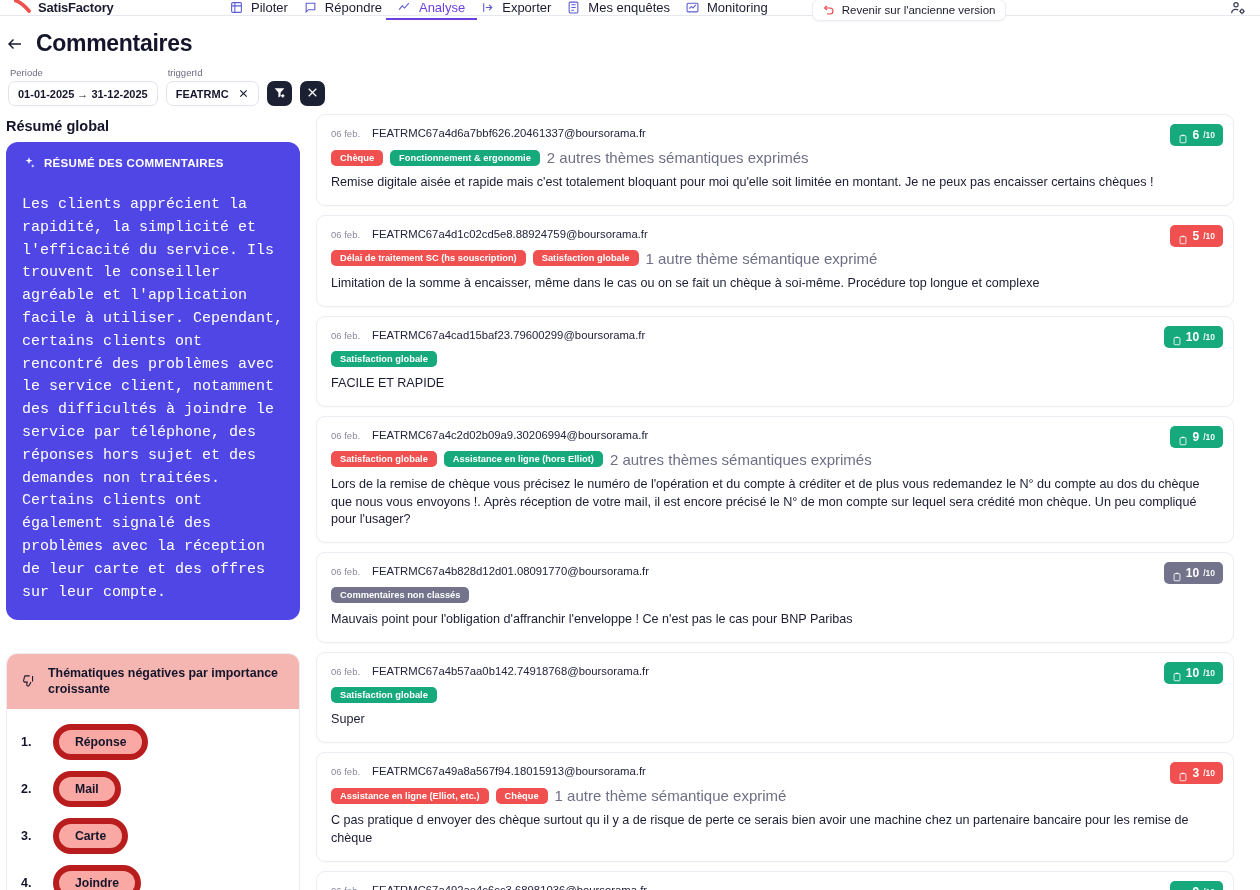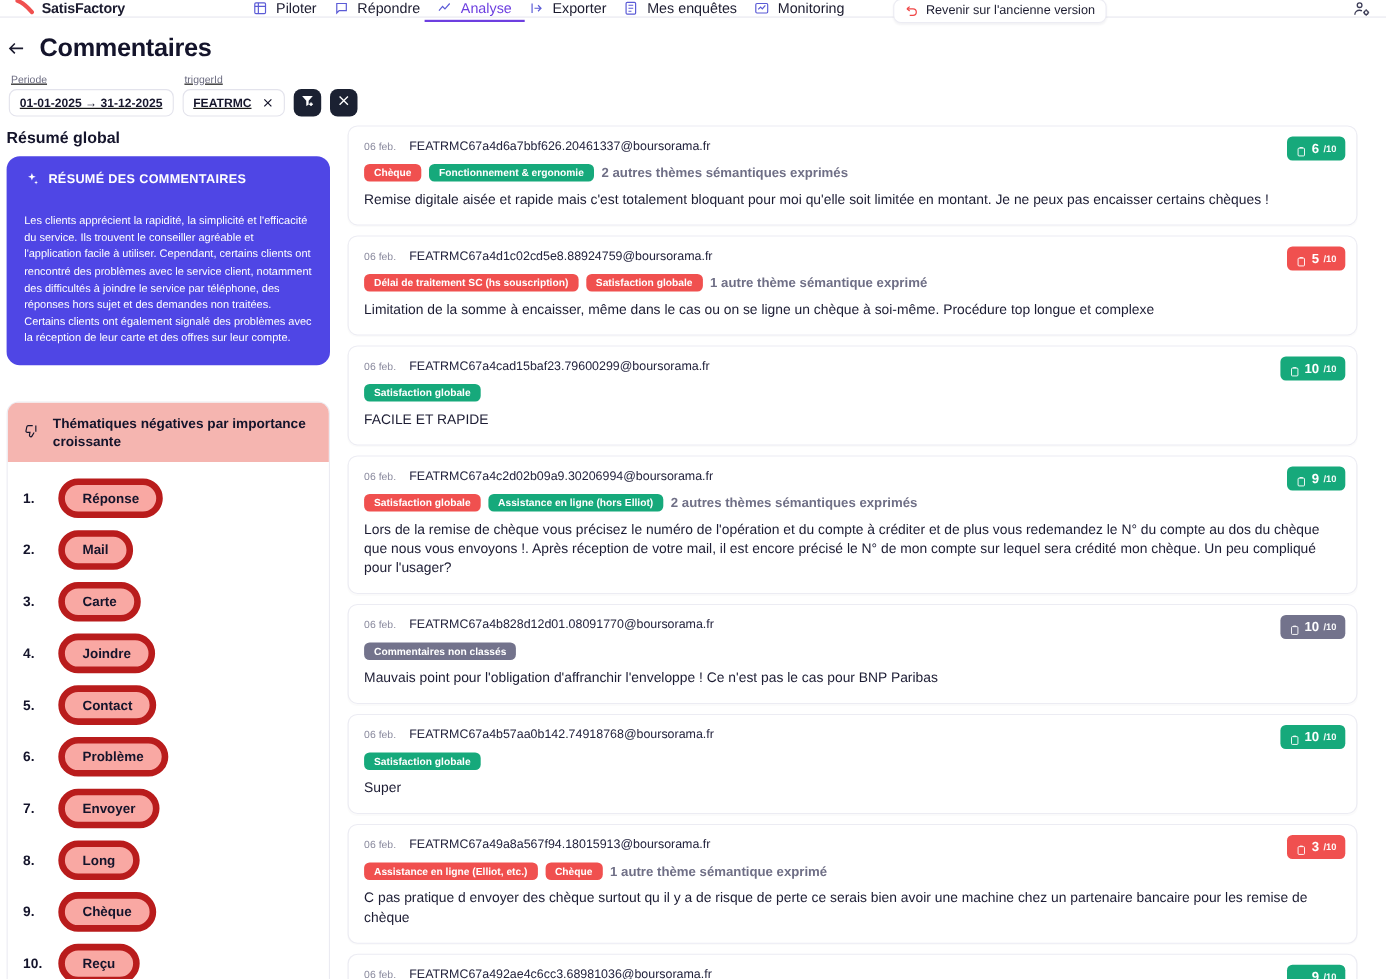--- a/index.html
+++ b/index.html
@@ -48,21 +48,21 @@
   .revert-btn .ic{ color:#f04646; width:12px;height:12px;}
   .nav-right{ margin-left:auto; display:flex; align-items:center; gap:10px;}
   .nav-right .ic{ width:16px;height:16px;color:#3d3d57; cursor:pointer;}
 
   
   .pagehead{ padding:14px 0 0 6px; }
   .titlerow{ display:flex; align-items:center; gap:12px;}
   .backarrow{ width:18px;height:18px;color:#1b1b2f;cursor:pointer;}
   .pagetitle{ font-size:23px; font-weight:700; color:#14142b; letter-spacing:-.3px;}
 
-  .filters{ display:flex; align-items:flex-end; gap:8px; margin-top:10px; padding-left:2px;text-decoration:underline;}
+  .filters{ display:flex; align-items:flex-end; gap:8px; margin-top:10px; padding-left:2px;}
   .fgroup{ display:flex; flex-direction:column; gap:3px;}
   .flabel{ font-size:9.5px; color:#6b6b80; padding-left:2px;}
   .fbox{
     border:1px solid #e3e3ec; border-radius:7px; background:#fff;
     height:25px; display:flex; align-items:center; padding:0 9px;
     font-size:11px; font-weight:700; color:#16162c; cursor:pointer;
   }
   .fbox.trig{ font-weight:600; gap:9px; }
   .fbox .xsm{ width:11px;height:11px;color:#16162c;}
   .iconbtn{
@@ -77,21 +77,21 @@
   .left{ width:294px; flex:0 0 294px;}
   .sectiontitle{ font-size:14.5px; font-weight:700; color:#14142b; margin:12px 0 8px 0;}
 
   .aicard{
     background:#4f46e5; border-radius:12px; color:#fff;
     padding:14px 16px 16px 16px;
   }
   .aihead{ display:flex; align-items:center; gap:8px; margin-bottom:24px;}
   .aihead .ic{ width:14px;height:14px;color:#fff;}
   .aihead .t{ font-size:11.5px; font-weight:700; letter-spacing:.3px;}
-  .aitext{ font-size:10px; line-height:1.52; }
+  .aitext{ font-size:15px; line-height:1.52;font-family:Liberation Mono, monospace; }
 
   .negcard{
     margin-top:33px;
     border:1px solid #ebebf2; border-radius:11px; overflow:hidden; background:#fff;
   }
   .neghead{
     background:#f5b5b0; padding:11px 14px;
     display:flex; align-items:center; gap:12px;
   }
   .neghead .ic{ width:15px;height:15px;color:#16162c; flex:0 0 auto;}
@@ -118,21 +118,21 @@
   .cdate{ font-size:9.5px; color:#8a8a9e; }
   .cid{ font-size:11.3px; color:#23233d;}
   .crow2{ display:flex; align-items:center; gap:7px; margin-top:10px; flex-wrap:wrap;}
   .tag{
     border-radius:5px; padding:3px 9px;
     font-size:9.3px; font-weight:700; color:#fff; white-space:nowrap;
   }
   .tag.green{ background:#16a97b;}
   .tag.red{ background:#f0504f;}
   .tag.gray{ background:#73738c;}
-  .more{ font-size:12px; color:#6f6f86;font-weight:bold;}
+  .more{ font-size:15px; color:#6f6f86;}
   .ctext{ font-size:12.6px; color:#1c1c33; margin-top:8px; line-height:1.42;}
   .score{
     position:absolute; top:9px; right:10px;
     border-radius:5px; color:#fff;
     display:flex; align-items:center; gap:4px;
     padding:4px 8px;
   }
   .score.green{ background:#16a97b;}
   .score.red{ background:#f0504f;}
   .score.gray{ background:#73738c;}
@@ -371,21 +371,21 @@
       <div class="ccard">
         <div class="crow1">
           <span class="cdate">06 feb.</span>
           <span class="cid">FEATRMC67a4d1c02cd5e8.88924759@boursorama.fr</span>
         </div>
         <div class="crow2">
           <span class="tag red">Délai de traitement SC (hs souscription)</span>
           <span class="tag red">Satisfaction globale</span>
           <span class="more">1 autre thème sémantique exprimé</span>
         </div>
-        <div class="ctext">Limitation de la somme à encaisser, même dans le cas ou on se ligne un chèque à soi-même. Procédure top longue et complexe</div>
+        <div class="ctext">Limitation de la somme à encaisser, même dans le cas ou on se fait un chèque à soi-même. Procédure top longue et complexe</div>
         <div class="score red">
           <span class="ic"><svg viewBox="0 0 24 24" fill="none" stroke="currentColor" stroke-width="2">
               <rect x="5" y="4" width="14" height="17" rx="2"></rect>
               <path d="M9 4V2.8h6V4"></path>
             </svg></span>
           <span class="v">5</span>
           <span class="tot">/10</span>
         </div>
       </div>
       <div class="ccard">

